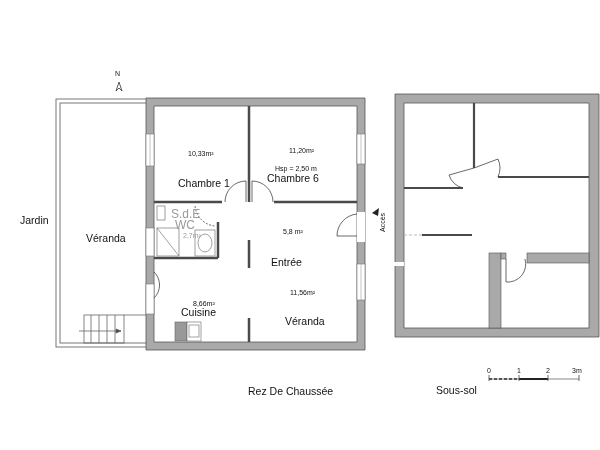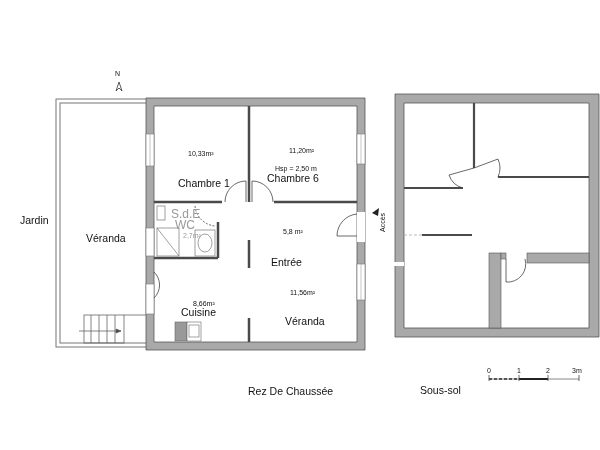--- a/index.html
+++ b/index.html
@@ -140,18 +140,18 @@
 
 <span class="lbl room" style="left:181px;top:264px;">Cuisine</span>
 <span class="lbl area" style="left:193px;top:300px;">8,66m²</span>
 
 <span class="lbl room" style="left:285px;top:273px;">Véranda</span>
 <span class="lbl area" style="left:290px;top:289px;">11,56m²</span>
 
 <span class="lbl vert" style="left:379px;top:232px;">Accès</span>
 
 <span class="lbl room" style="left:248px;top:343px;">Rez De Chaussée</span>
-<span class="lbl room" style="left:420px;top:342px;">Sous-sol</span>
+<span class="lbl room" style="left:436px;top:342px;">Sous-sol</span>
 
 <span class="lbl small" style="left:487px;top:367px;">0</span>
 <span class="lbl small" style="left:517px;top:367px;">1</span>
 <span class="lbl small" style="left:546px;top:367px;">2</span>
 <span class="lbl small" style="left:572px;top:367px;">3m</span>
 
 </body></html>

